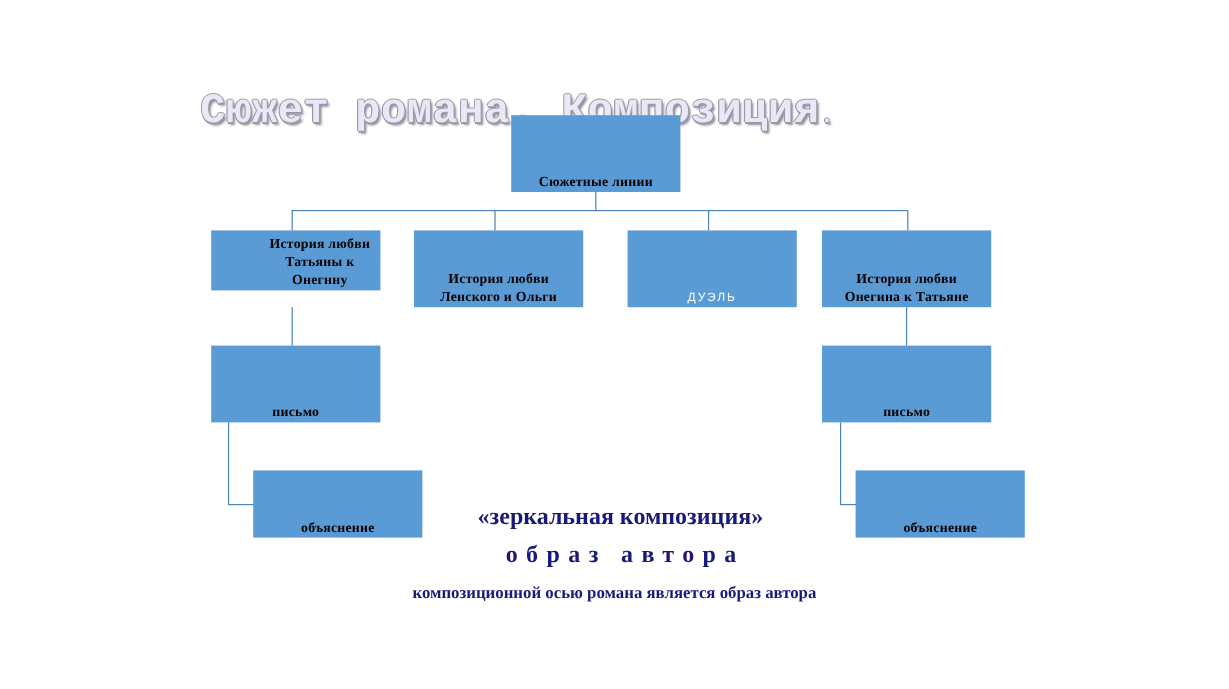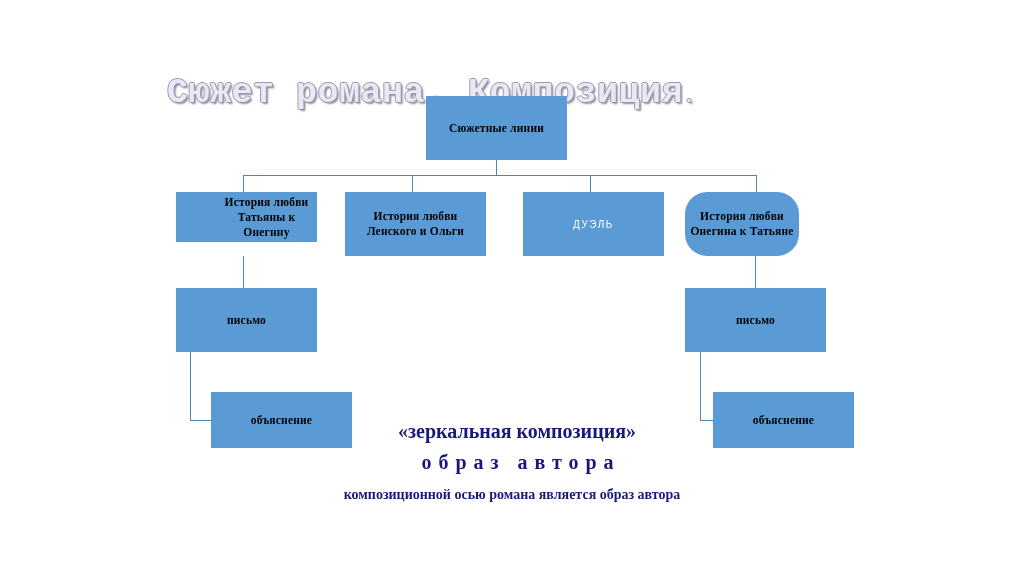--- a/index.html
+++ b/index.html
@@ -45,21 +45,21 @@
     font-size: 20px;
     letter-spacing: 0;
   }
 
   
   .node {
     position: absolute;
     background: #5b9bd5;
     box-sizing: border-box;
     display: flex;
-    align-items: center;
+    align-items: flex-end;
     justify-content: center;
     text-align: center;
     color: #000000;
     font-family: "Liberation Serif", "DejaVu Serif", serif;
     font-weight: bold;
     font-size: 11.5px;
     line-height: 15px;
     letter-spacing: 0.2px;
   }
   .node .lbl { display: block; width: 100%; padding: 0 4px; }
@@ -70,21 +70,21 @@
     font-weight: normal;
     font-size: 10px;
     letter-spacing: 1.6px;
   }
 
   
   #n-root   { left: 426px; top:  96px; width: 141px; height: 64px; }
   #n-tat    { left: 176px; top: 192px; width: 141px; height: 50px; padding-left: 40px; }
   #n-lensky { left: 345px; top: 192px; width: 141px; height: 64px; }
   #n-duel   { left: 523px; top: 192px; width: 141px; height: 64px; }
-  #n-oneg   { left: 685px; top: 192px; width: 114px; height: 64px; border-radius: 22px; }
+  #n-oneg   { left: 685px; top: 192px; width: 141px; height: 64px; }
   #n-pismo1 { left: 176px; top: 288px; width: 141px; height: 64px; }
   #n-pismo2 { left: 685px; top: 288px; width: 141px; height: 64px; }
   #n-obj1   { left: 211px; top: 392px; width: 141px; height: 56px; }
   #n-obj2   { left: 713px; top: 392px; width: 141px; height: 56px; }
 
   
   .conn {
     position: absolute;
     background: #4a86b8;
   }

